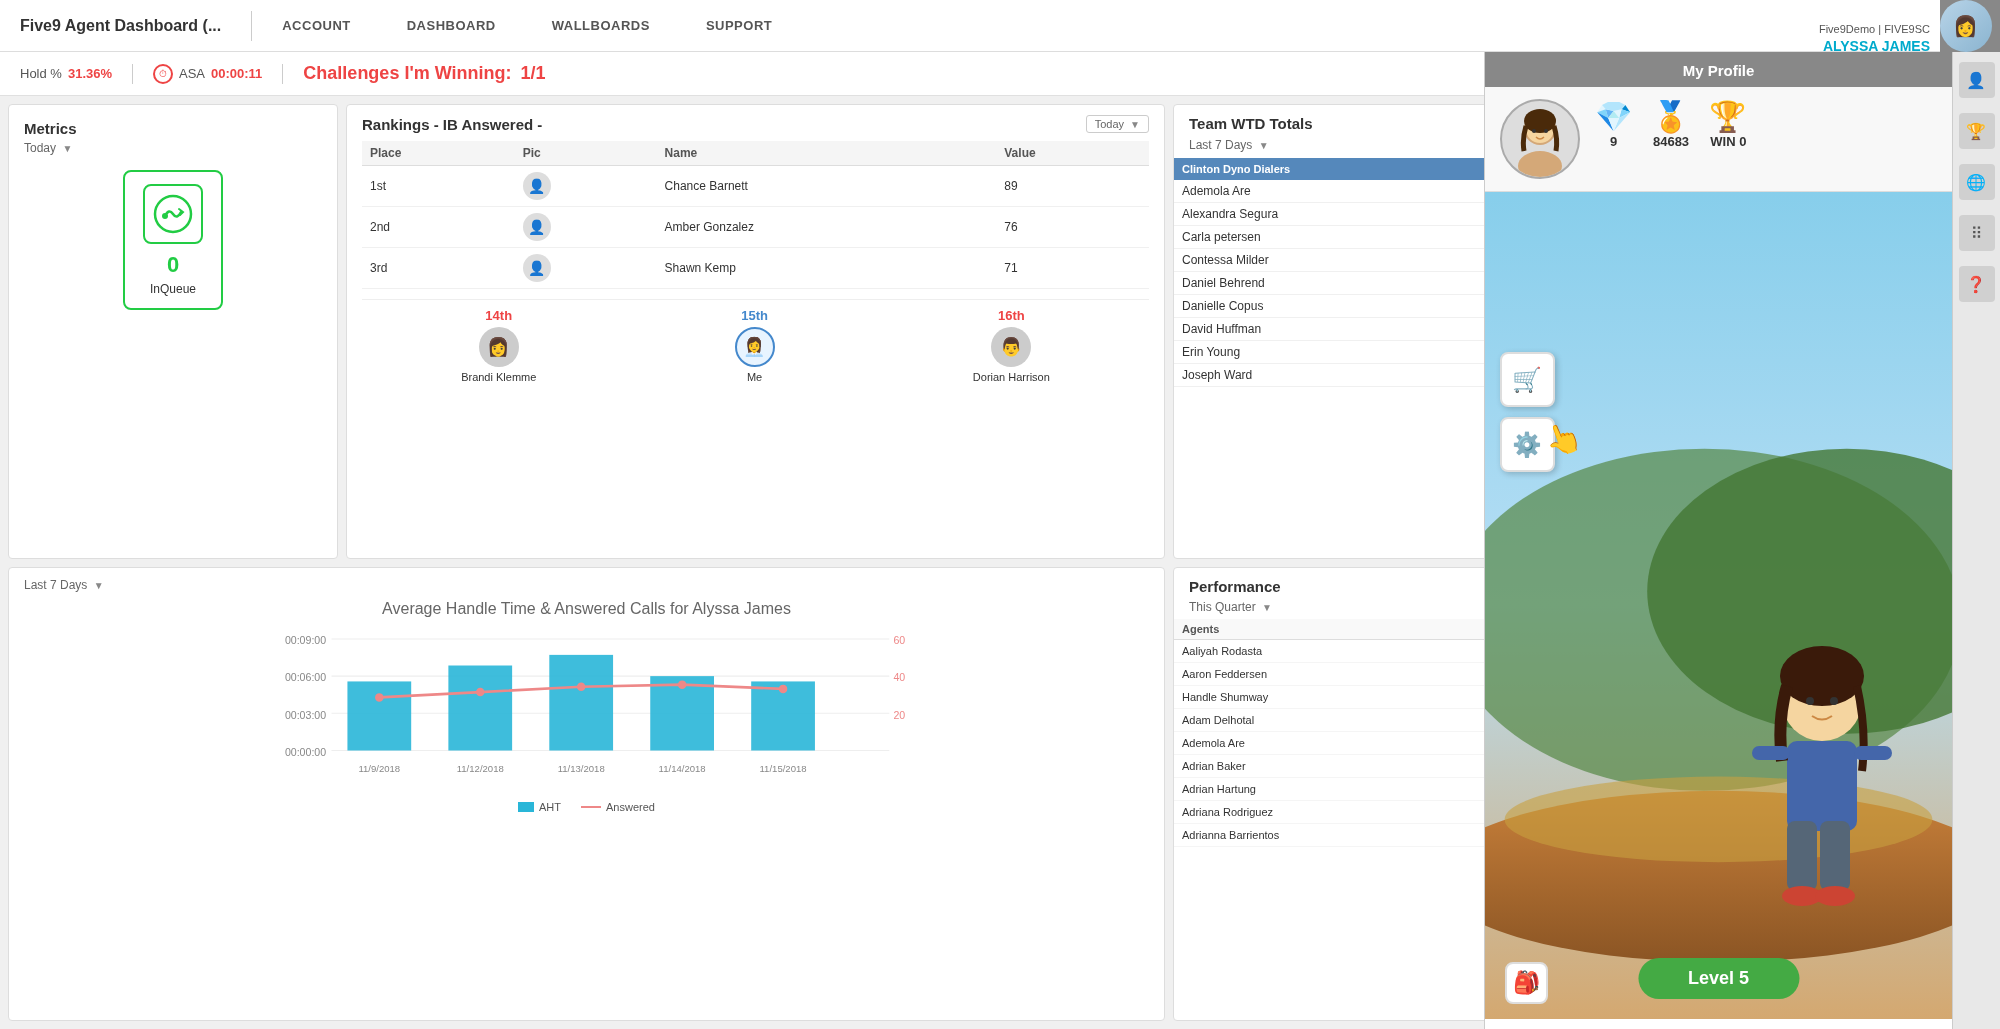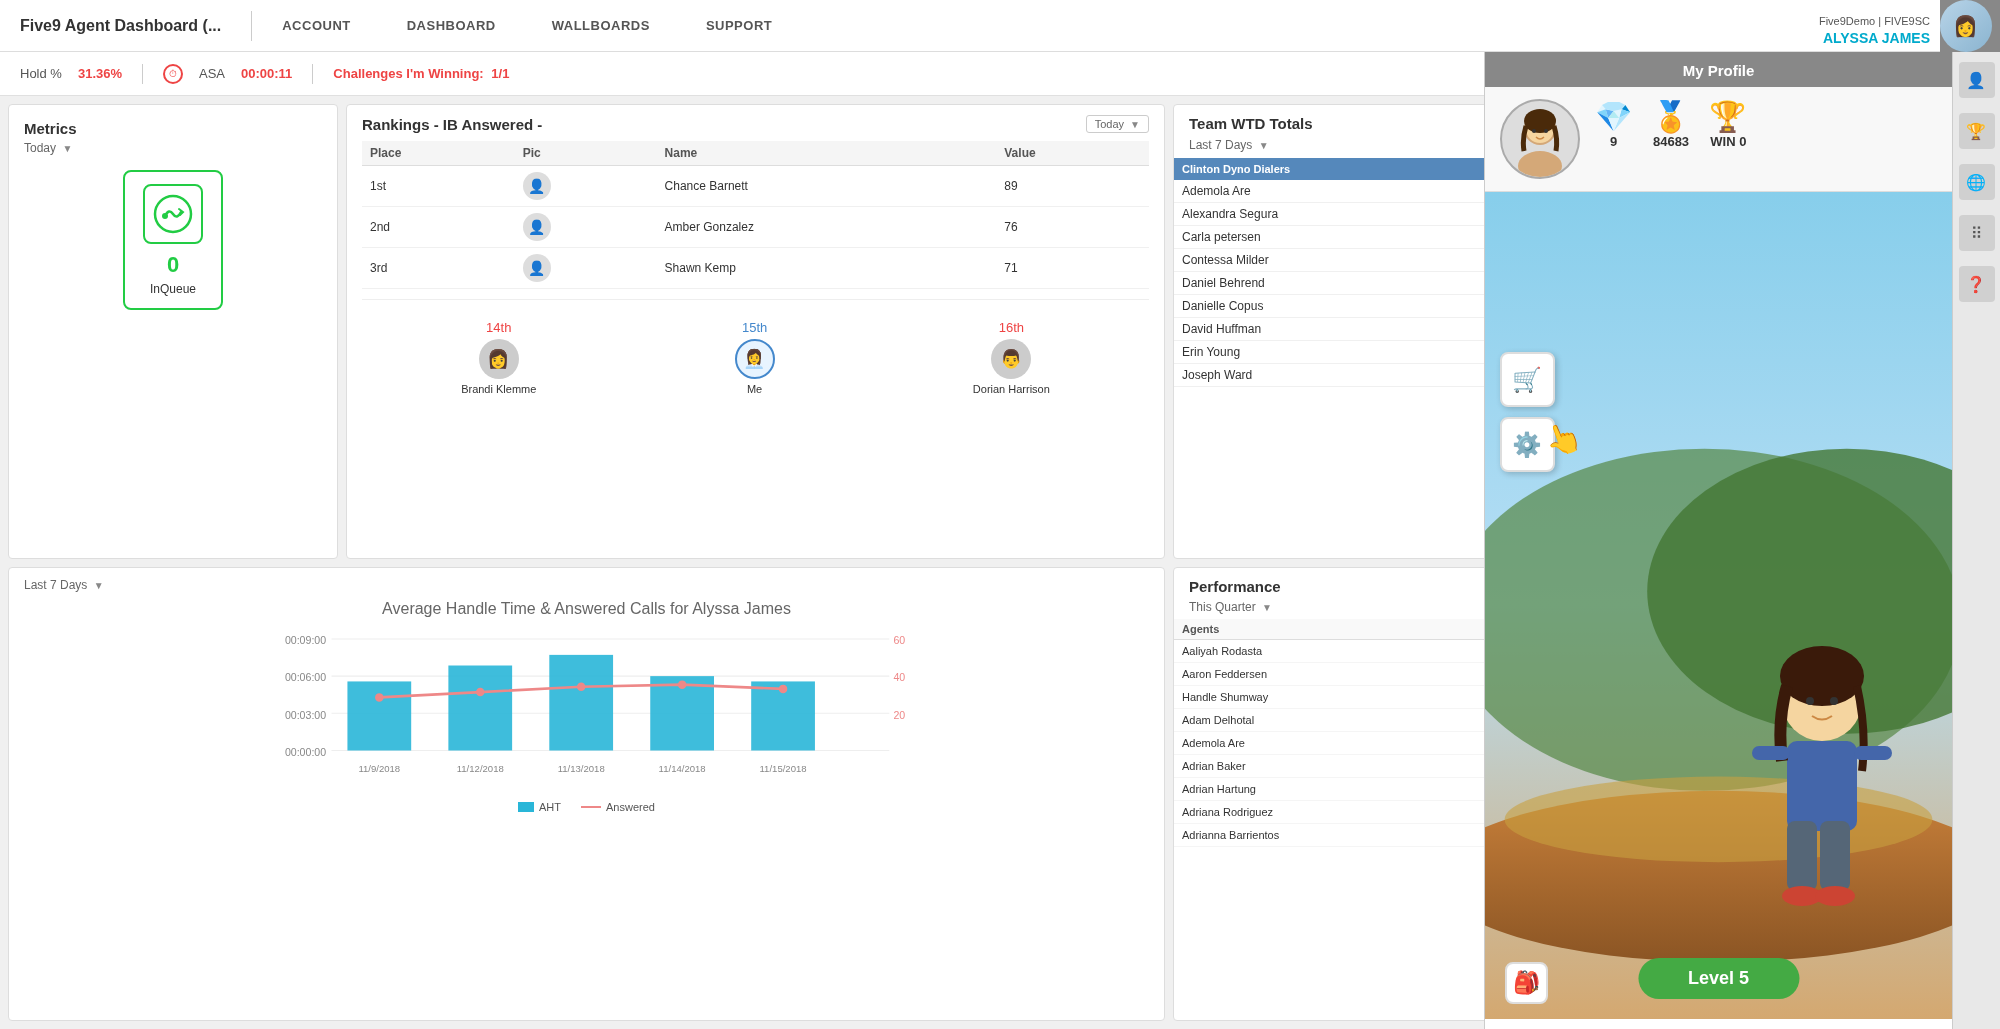--- a/index.html
+++ b/index.html
@@ -36,21 +36,21 @@
     .nav-link {
       color: #555;
       font-size: 13px;
       font-weight: bold;
       cursor: pointer;
       letter-spacing: 0.5px;
     }
     .nav-user {
       position: absolute;
       right: 70px;
-      top: 8px;
+      top: 16px;
       text-align: right;
       font-size: 11px;
       color: #555;
       line-height: 1.4;
       padding-top: 6px;
     }
     .nav-user .user-name {
       color: #00aacc;
       font-size: 14px;
       font-weight: bold;
@@ -79,38 +79,38 @@
       height: 44px;
       display: flex;
       align-items: center;
       padding: 0 20px;
       border-bottom: 1px solid #e0e0e0;
       gap: 20px;
     }
     .status-item {
       display: flex;
       align-items: center;
-      gap: 16px;
+      gap: 6px;
       font-size: 13px;
       color: #333;
     }
     .status-item .label { color: #555; }
     .status-item .value { color: #e44; font-weight: bold; }
     .status-item .time-value { color: #e44; font-weight: bold; }
     .timer-icon {
       width: 20px; height: 20px;
       border: 2px solid #e44;
       border-radius: 50%;
       display: flex; align-items: center; justify-content: center;
       font-size: 10px;
       color: #e44;
     }
     .status-divider { width: 1px; height: 20px; background: #ccc; }
     .challenges {
-      font-size: 13px;
+      font-size: 18px;
       color: #333;
     }
     .challenges span { color: #e44; font-weight: bold; }
 
     
     .main-content {
       display: flex;
       height: calc(1029px - 52px - 44px);
       overflow: hidden;
     }
@@ -241,21 +241,21 @@
     .bottom-ranks {
       display: flex;
       justify-content: space-around;
       margin-top: 10px;
       padding-top: 8px;
       border-top: 1px solid #eee;
     }
     .rank-person {
       text-align: center;
     }
-    .rank-number { font-size: 13px; font-weight: normal; color: #e44; margin-top: 12px; }
+    .rank-number { font-size: 13px; font-weight: bold; color: #e44; }
     .rank-photo {
       width: 40px; height: 40px;
       border-radius: 50%;
       background: #ccc;
       margin: 4px auto;
       display: flex; align-items: center; justify-content: center;
       font-size: 18px;
       overflow: hidden;
     }
     .rank-name { font-size: 11px; color: #333; }

